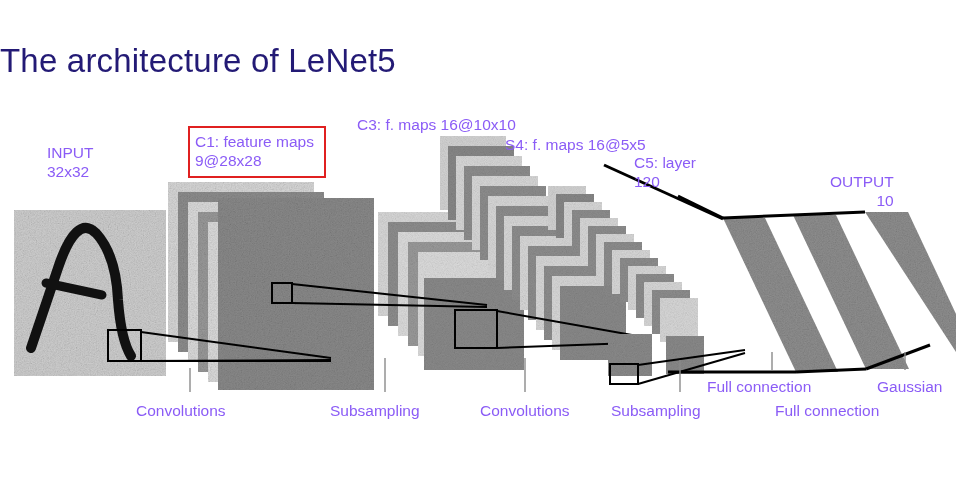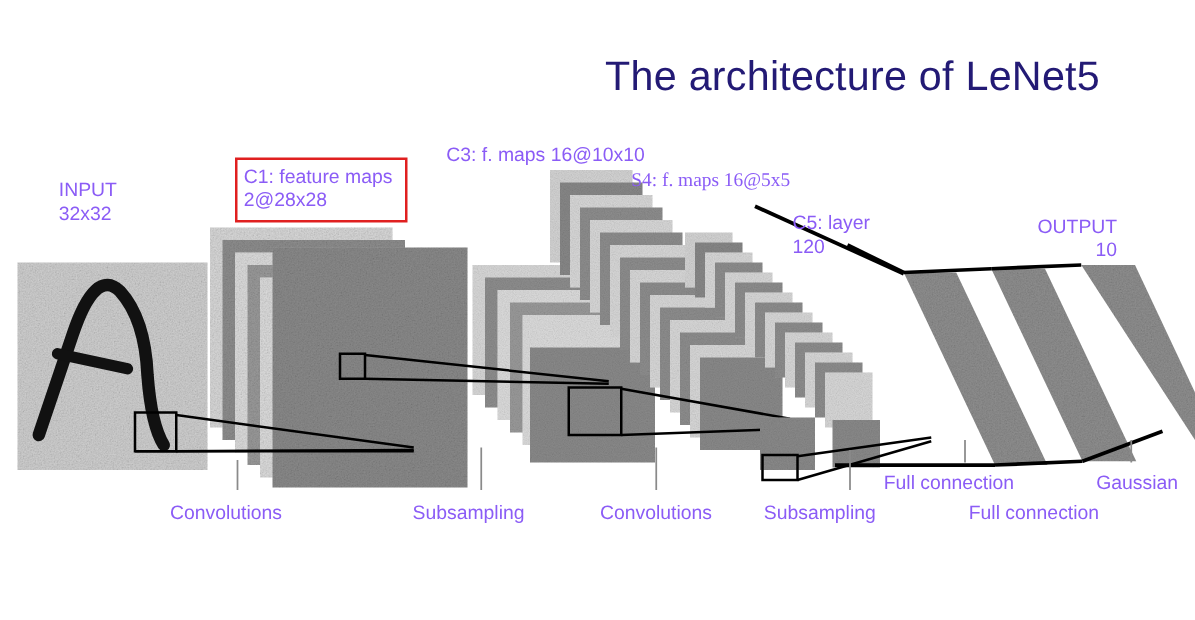--- a/index.html
+++ b/index.html
@@ -19,21 +19,21 @@
     position: relative;
     width: 956px;
     height: 496px;
     background: #ffffff;
   }
   .title {
     position: absolute;
     left: 0;
     top: 42px;
     width: 880px;
-    text-align: right;
+    text-align: left;
     font-family: "Liberation Sans", sans-serif;
     font-size: 33px;
     font-weight: 400;
     color: #231a75;
     letter-spacing: 0.2px;
     white-space: nowrap;
   }
   .lbl {
     position: absolute;
     font-family: "Liberation Sans", sans-serif;
@@ -205,28 +205,28 @@
     </g>
   </svg>
 
   <div class="title">The architecture of LeNet5</div>
 
   <div class="lbl" style="left:47px; top:143px;">INPUT
 32x32</div>
 
   <div class="redbox" style="left:188px; top:126px; width:138px; height:52px;"></div>
   <div class="lbl" style="left:195px; top:132px;">C1: feature maps
-2@28x28</div>
+9@28x28</div>
 
 
   <div class="lbl" style="left:357px; top:115px;">C3: f. maps 16@10x10</div>
 
-  <div class="lbl" style="left:505px; top:135px;font-family:Liberation Serif, serif;">S4: f. maps 16@5x5</div>
-
-  <div class="lbl" style="left:634px; top:169px;">C5: layer
+  <div class="lbl" style="left:505px; top:135px;">S4: f. maps 16@5x5</div>
+
+  <div class="lbl" style="left:634px; top:153px;">C5: layer
 120</div>
 
 
   <div class="lbl" style="left:830px; top:172px;text-align:right;">OUTPUT
 10</div>
 
   <div id="ops">
       <div class="lbl" style="position: absolute; left: 136px; top: 401px;">Convolutions</div>
       <div class="lbl" style="position: absolute; left: 330px; top: 401px;">Subsampling</div>
       <div class="lbl" style="position: absolute; left: 480px; top: 401px;">Convolutions</div>

